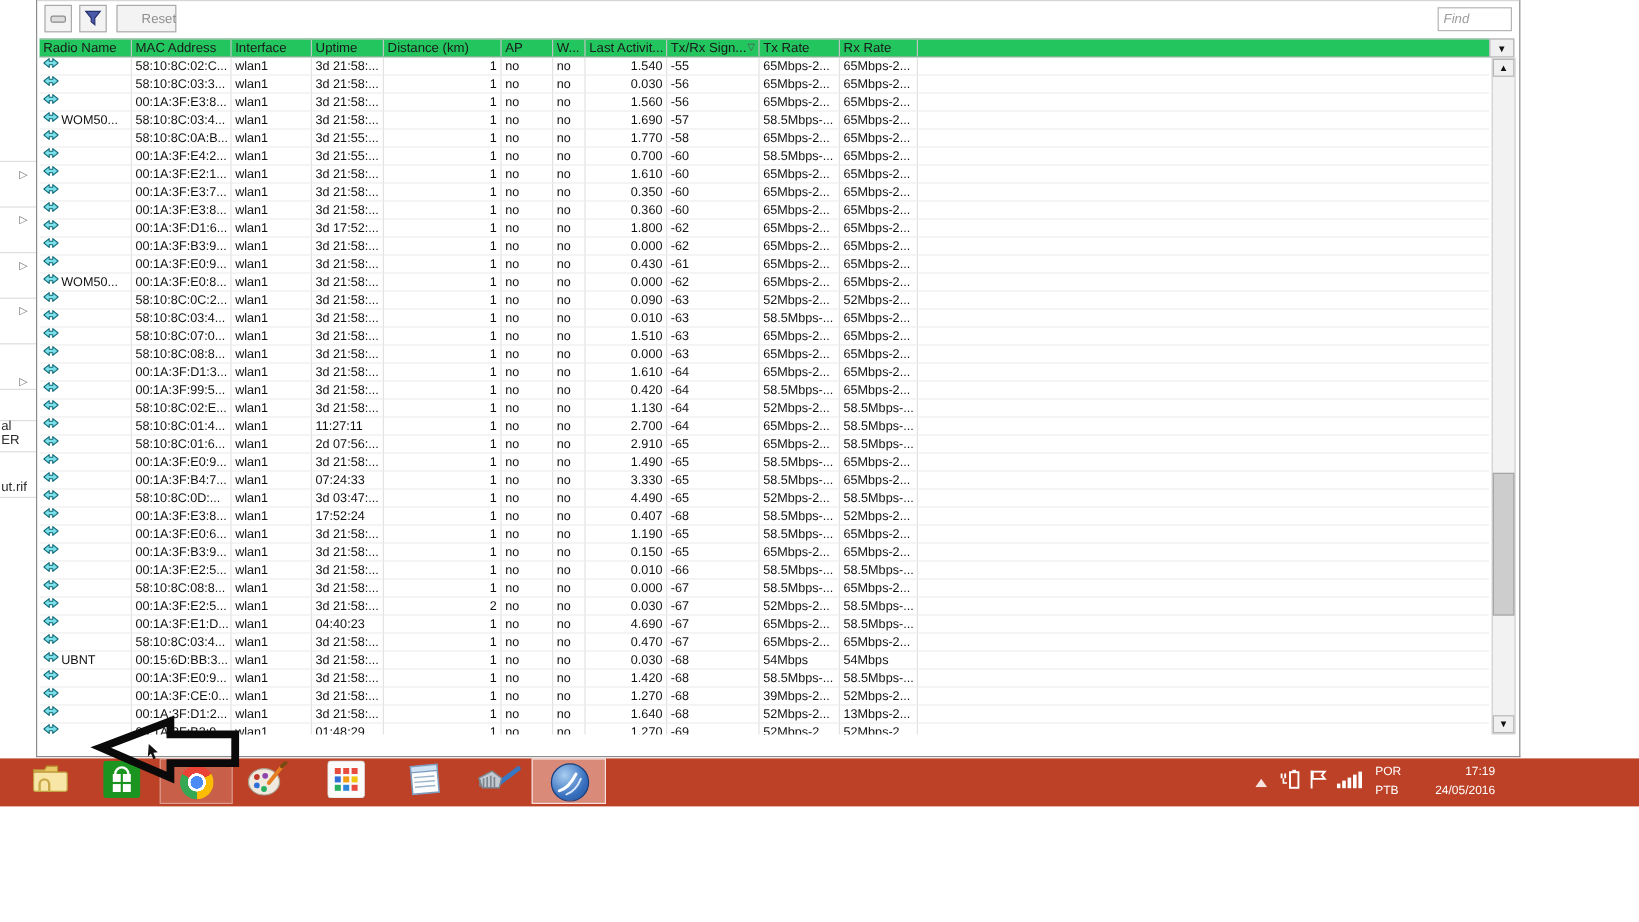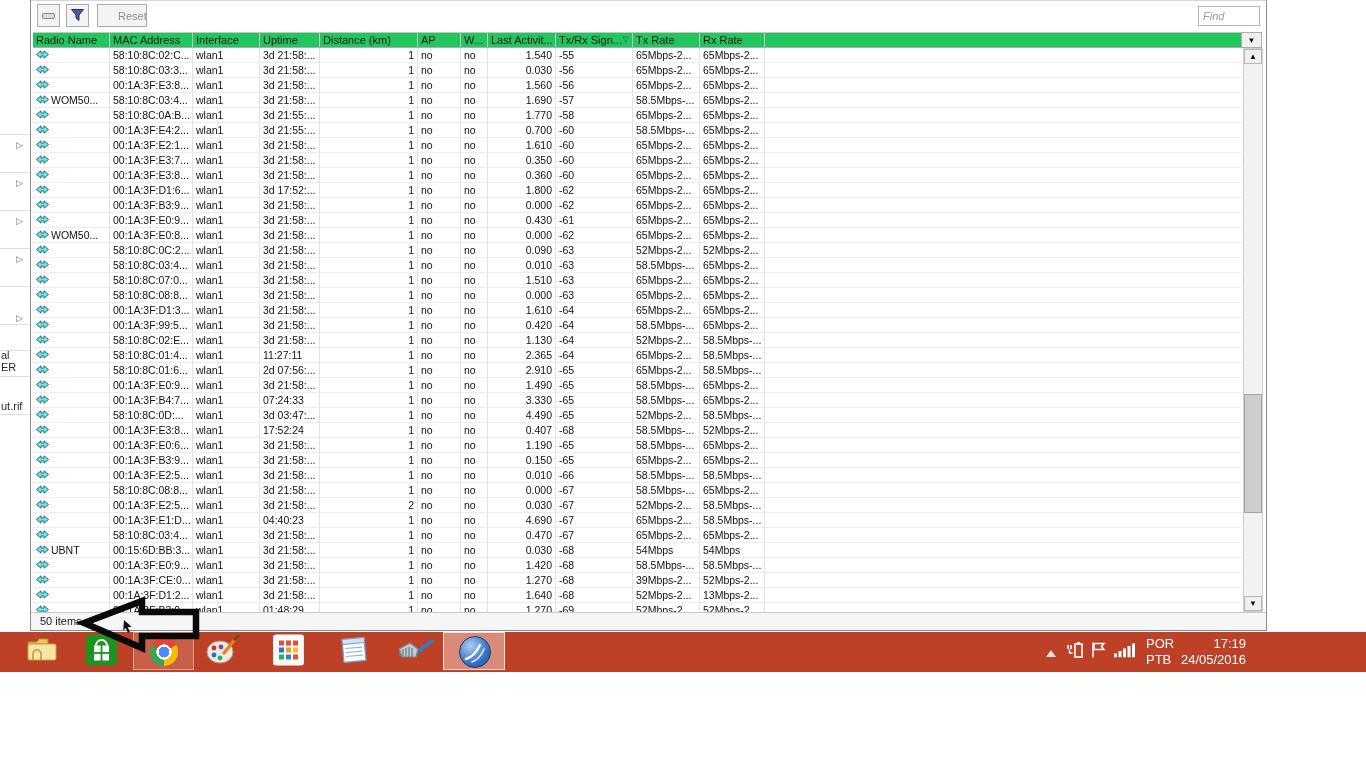--- a/index.html
+++ b/index.html
@@ -61,21 +61,21 @@
   .taskbar{position:absolute;left:0;top:632px;width:1366px;height:40px;background:#bd4127}
   .tile{position:absolute;top:0;height:38px;box-sizing:border-box}
   .tile.open{background:rgba(255,255,255,0.16);border:1px solid rgba(255,255,255,0.38)}
   .tile.active{background:rgba(255,240,235,0.42);border:1px solid rgba(255,255,255,0.75)}
   .tb-ic{position:absolute;top:50%;transform:translateY(-50%)}
   .chrome-ball{width:28px;height:28px;border-radius:50%;
      background:radial-gradient(circle at 50% 50%, #4b8bf5 0 26%, #ffffff 27% 38%, rgba(0,0,0,0) 39%),
                 conic-gradient(from -60deg, #ea4335 0 33.3%, #fbbc05 0 66.6%, #34a853 0 100%)}
   .winbox-ball{width:30px;height:30px;border-radius:50%;position:relative;
      background:radial-gradient(circle at 35% 30%, #a8cdf0, #3a72c0 60%, #1d4d96);border:1px solid #163e7c}
-  .tray-txt{position:absolute;color:#ffffff;font-size:13px;line-height:16px;white-space:nowrap}
+  .tray-txt{position:absolute;color:#ffffff;font-size:10px;line-height:16px;white-space:nowrap}
   
   .overlay{position:absolute;left:0;top:0;width:1366px;height:768px;pointer-events:none;z-index:60}
 </style>
 </head>
 <body>
 
 <div class="leftstrip">
   <div class="hline" style="top:134px"></div>
   <div class="hline" style="top:172px"></div>
   <div class="hline" style="top:210px"></div>
@@ -483,21 +483,21 @@
       <div class="trow">
         <div class="cell col-0"><span class="reg-ic"><svg width="13" height="9" viewBox="0 0 13 9">
               <polygon points="0.5,4.5 5,0.8 5,3 8,3 8,0.8 12.5,4.5 8,8.2 8,6 5,6 5,8.2" fill="#7be0e8" stroke="#0f6a78" stroke-width="0.9" stroke-linejoin="round"></polygon>
             </svg></span><span></span></div>
         <div class="cell col-1">58:10:8C:01:4...</div>
         <div class="cell col-2">wlan1</div>
         <div class="cell col-3">11:27:11</div>
         <div class="cell col-4">1</div>
         <div class="cell col-5">no</div>
         <div class="cell col-6">no</div>
-        <div class="cell col-7">2.365</div>
+        <div class="cell col-7">2.700</div>
         <div class="cell col-8">-64</div>
         <div class="cell col-9">65Mbps-2...</div>
         <div class="cell col-10">58.5Mbps-...</div>
         <div class="cell col-11"></div>
       </div>
       <div class="trow">
         <div class="cell col-0"><span class="reg-ic"><svg width="13" height="9" viewBox="0 0 13 9">
               <polygon points="0.5,4.5 5,0.8 5,3 8,3 8,0.8 12.5,4.5 8,8.2 8,6 5,6 5,8.2" fill="#7be0e8" stroke="#0f6a78" stroke-width="0.9" stroke-linejoin="round"></polygon>
             </svg></span><span></span></div>
         <div class="cell col-1">58:10:8C:01:6...</div>
@@ -773,23 +773,20 @@
   <div class="vscroll">
     <div class="sbtn up">
         <span>▲</span>
       </div>
     <div class="sthumb"></div>
     <div class="sbtn down">
         <span>▼</span>
       </div>
   </div>
 
-  <div class="statusbar">
-    <span>50 items</span>
-  </div>
 </div>
 
 <div class="taskbar">
   <div class="tile open" style="left:133px;width:61px"></div>
   <div class="tile active" style="left:443px;width:62px"></div>
 
   <div class="tb-ic" style="left:26px">
     <svg width="32" height="28" viewBox="0 0 32 28">
       <path d="M2,6 h9 l2,-3 h9 v5 h-20 z" fill="#e9c765" stroke="#b5902f" stroke-width="1"></path>
       <rect x="2" y="8" width="28" height="16" rx="1.5" fill="#f7e6a6" stroke="#c2a040" stroke-width="1"></rect>

